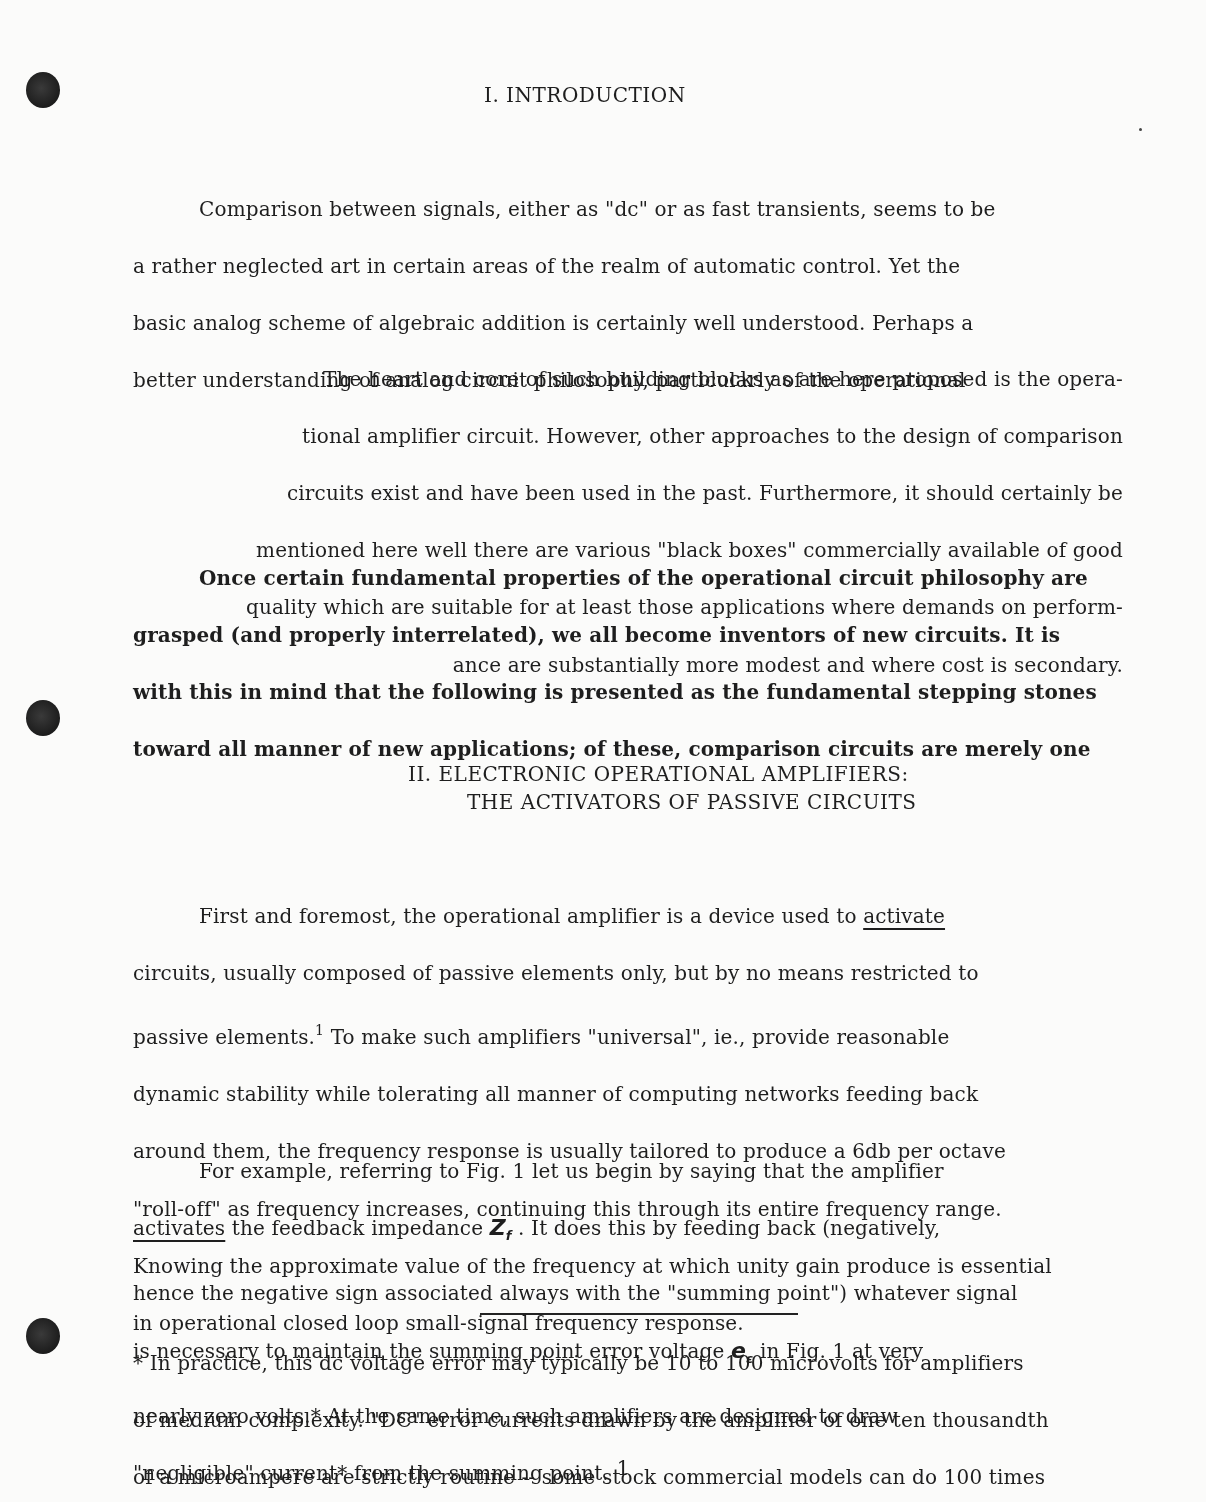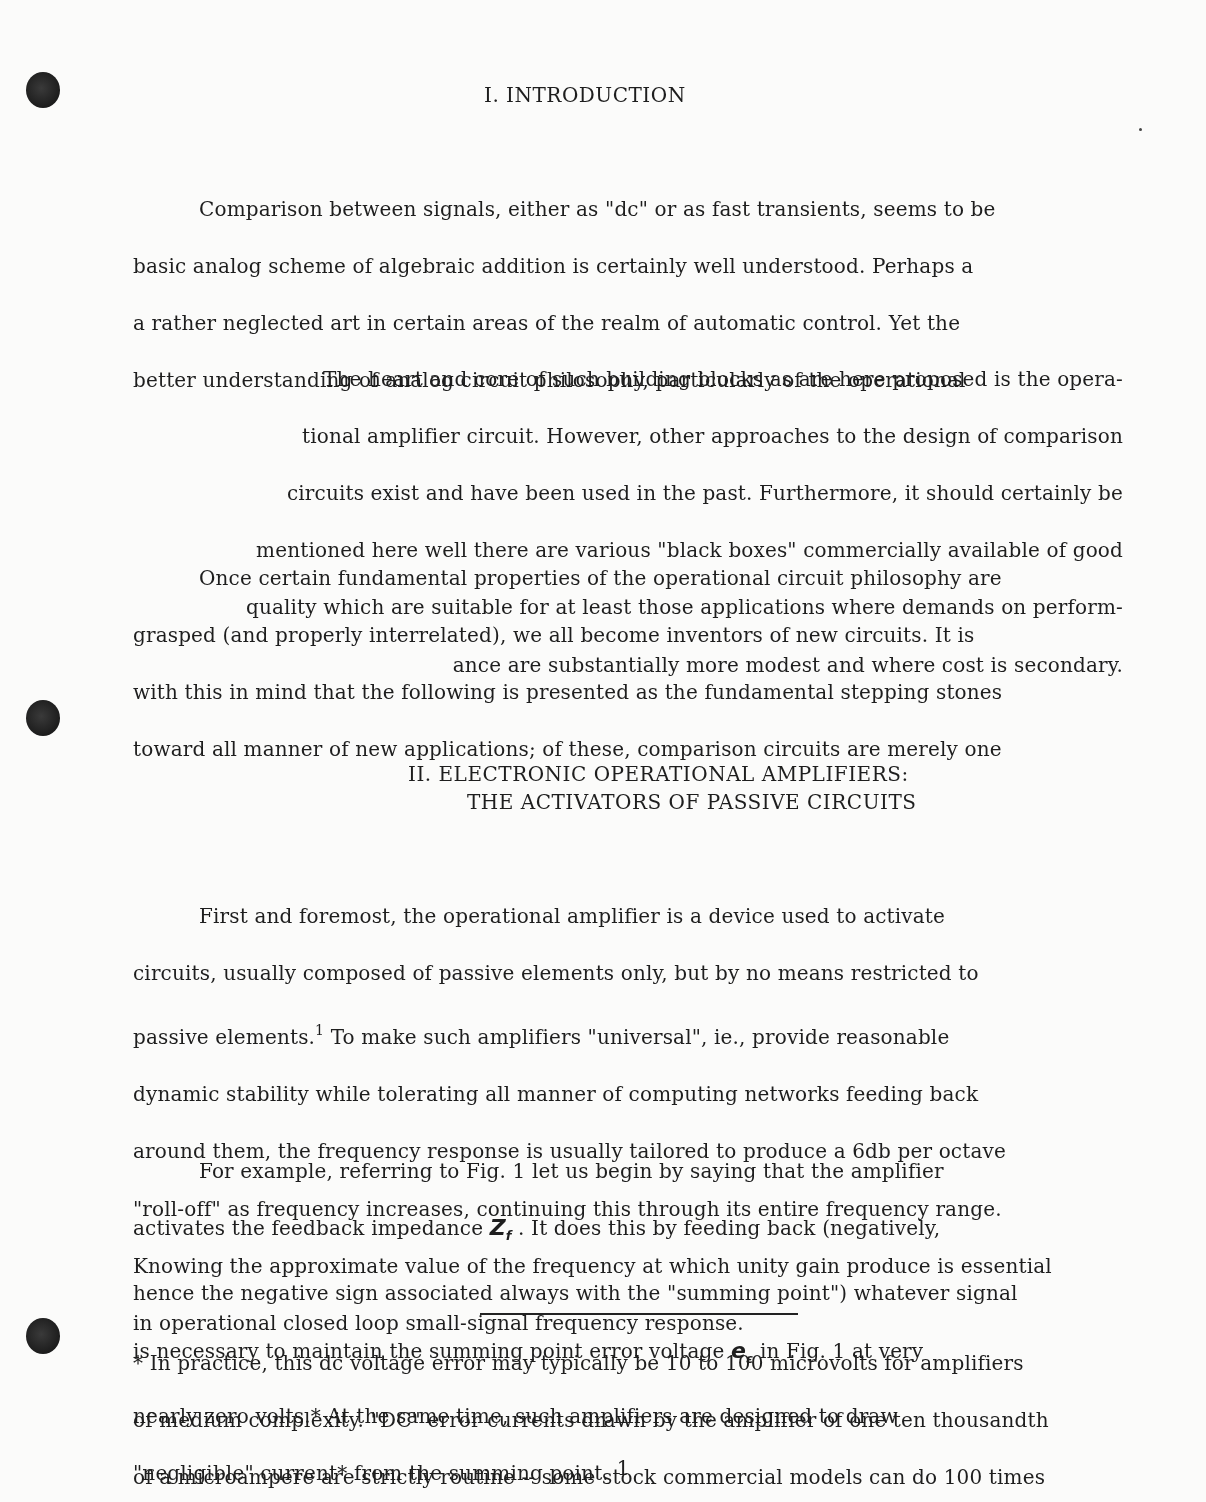--- a/index.html
+++ b/index.html
@@ -30,21 +30,21 @@
     left: 133px;
     width: 990px;
     font-size: 20px;
     line-height: 28.6px;
     margin: 0;
     white-space: pre-line;
     letter-spacing: 0.15px;
   }
   .line { display: block; white-space: nowrap; }
   .indent { padding-left: 66px; }
-  .u { text-underline-offset: 5px; }
+  .u { text-decoration: underline; text-underline-offset: 5px; }
   .sup { font-size: 14px; vertical-align: 9px; }
   .math { font-style: italic; font-weight: bold; font-size: 22px; font-family: "DejaVu Sans", sans-serif; margin-top: 12px; }
   .math sub { font-size: 13px; }
   .rule {
     position: absolute;
     left: 480px; top: 1313px;
     width: 318px; height: 2px;
     background: #222;
   }
   .page-number {
@@ -61,35 +61,35 @@
 
 <div class="punch" style="left:26px; top:72px;"></div>
 <div class="punch" style="left:26px; top:700px;"></div>
 <div class="punch" style="left:26px; top:1318px;"></div>
 <div class="speck" style="left:1139px; top:128px;"></div>
 
 <h1 class="page-heading" style="top:83px; padding-left:484px;">I.  INTRODUCTION</h1>
 
 <div class="para" style="top:166px;">
   <span class="line indent">Comparison between signals, either as "dc" or as fast transients, seems to be</span>
+  <span class="line">a rather neglected art in certain areas of the realm of automatic control.  Yet the</span>
   <span class="line">basic analog scheme of algebraic addition is certainly well understood.  Perhaps a</span>
-  <span class="line">a rather neglected art in certain areas of the realm of automatic control.  Yet the</span>
   <span class="line">better understanding of analog circuit philosophy, particularly of the operational</span>
 </div>
 
 <div class="para" style="top:336px;text-align:right;">
   <span class="line indent">The heart and core of such building blocks as are here proposed is the opera-</span>
   <span class="line">tional amplifier circuit.  However, other approaches to the design of comparison</span>
   <span class="line">circuits exist and have been used in the past.  Furthermore, it should certainly be</span>
   <span class="line">mentioned here well there are various "black boxes" commercially available of good</span>
   <span class="line">quality which are suitable for at least those applications where demands on perform-</span>
   <span class="line">ance are substantially more modest and where cost is secondary.</span>
 </div>
 
-<div class="para" style="top:535px;">
+<div class="para" style="top:535px;font-weight:bold;">
   <span class="line indent">Once certain fundamental properties of the operational circuit philosophy are</span>
   <span class="line">grasped (and properly interrelated), we all become inventors of new circuits.  It is</span>
   <span class="line">with this in mind that the following is presented as the fundamental stepping stones</span>
   <span class="line">toward all manner of new applications; of these, comparison circuits are merely one</span>
 </div>
 
 <h2 class="page-heading" style="top:762px; padding-left:408px;">II.  ELECTRONIC OPERATIONAL AMPLIFIERS:</h2>
 <h2 class="page-heading" style="top:790px; padding-left:467px;">THE ACTIVATORS OF PASSIVE CIRCUITS</h2>
 
 <div class="para" style="top:873px;">

